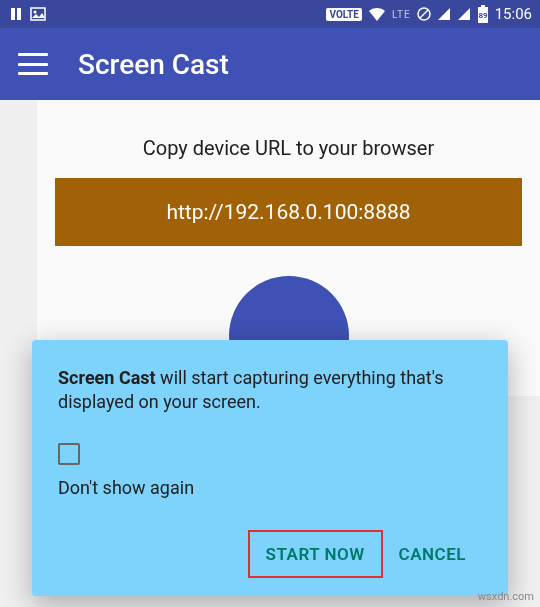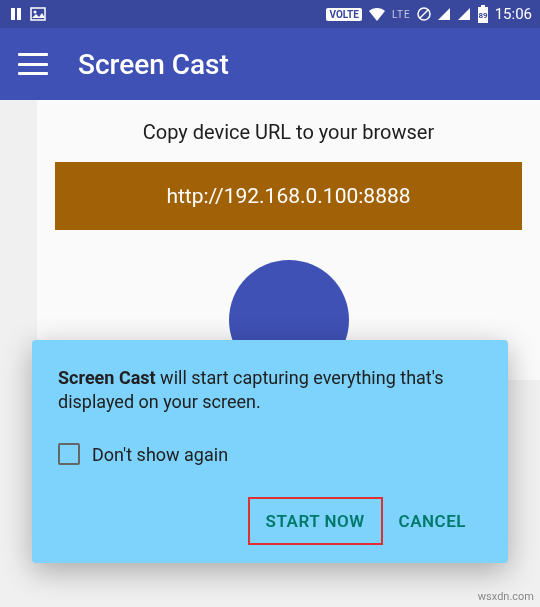--- a/index.html
+++ b/index.html
@@ -7,29 +7,29 @@
     .status-bar { height: 28px; background: #39479d; color: white; display: flex; align-items: center; padding: 8px 8px; font-size: 15px; }
     .status-left { display: flex; align-items: center; gap: 6px; }
     .status-right { display: flex; align-items: center; gap: 6px; margin-left: auto; }
     .status-right svg, .status-left svg { display: block; }
     .volte { background: white; color: #39479d; font-size: 10px; font-weight: bold; padding: 1px 3px; border-radius: 2px; }
     .lte { font-size: 10px; opacity: 0.7; letter-spacing: 1px; }
     .app-bar { height: 72px; background: #3f51b5; color: white; display: flex; align-items: center; padding: 0 18px; gap: 30px; }
     .hamburger { width: 30px; height: 22px; display: flex; flex-direction: column; justify-content: space-between; cursor: pointer; }
     .hamburger span { display: block; height: 3px; background: white; border-radius: 1px; }
     .app-title { font-size: 28px; font-weight: 500; }
-    .content { background: #fafafa; padding: 20px 18px 0 18px; text-align: center; margin-left: 37px; }
+    .content { background: #fafafa; padding: 36px 18px 0 18px; text-align: center; margin-left: 37px; }
     .instruction { font-size: 20px; color: #202020; margin-bottom: 18px; }
     .url-box { background: #a16207; color: white; padding: 22px 10px; font-size: 21px; margin-bottom: 30px; }
     .clients { font-size: 20px; color: #202020; margin-bottom: 20px; }
     .circle-hint { width: 120px; height: 120px; background: #3f51b5; border-radius: 50%; margin: 0 auto; }
     .dialog { position: absolute; left: 32px; right: 32px; top: 340px; background: #7dd3fc; border-radius: 4px; box-shadow: 0 8px 30px rgba(0,0,0,0.3); padding: 26px 26px 18px 26px; }
     .dialog-text { font-size: 18px; color: #202020; line-height: 1.35; margin-bottom: 28px; }
     .dialog-text b { font-weight: bold; }
-    .checkbox-row { display: flex; align-items: flex-end; gap: 12px; margin-bottom: 32px; }
+    .checkbox-row { display: flex; align-items: flex-start; gap: 12px; margin-bottom: 32px; flex-direction: column; }
     .checkbox { width: 22px; height: 22px; border: 2px solid #666; border-radius: 2px; cursor: pointer; }
     .checkbox-label { font-size: 18px; color: #202020; }
     .dialog-actions { display: flex; justify-content: flex-end; gap: 0; }
     .dialog-btn { background: none; border: none; color: #00796b; font-size: 17px; font-weight: 600; letter-spacing: 0.5px; padding: 12px 16px; cursor: pointer; }
     .start-btn { border: 2px solid #e03030; color: #00796b; }
     .watermark { position: absolute; right: 6px; bottom: 4px; font-size: 11px; color: #888; text-align: right; }
   </style>
 </head>
 <body>
 

